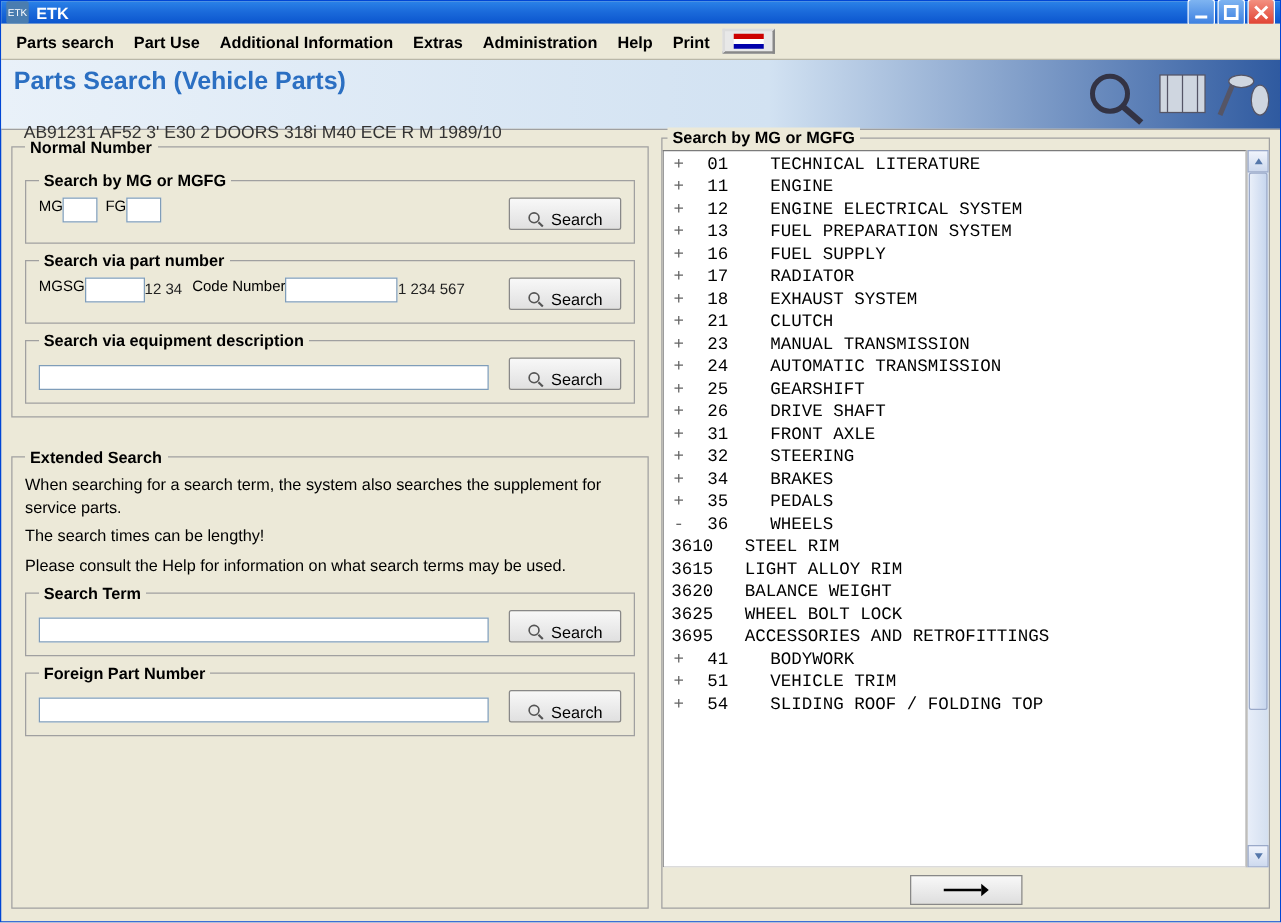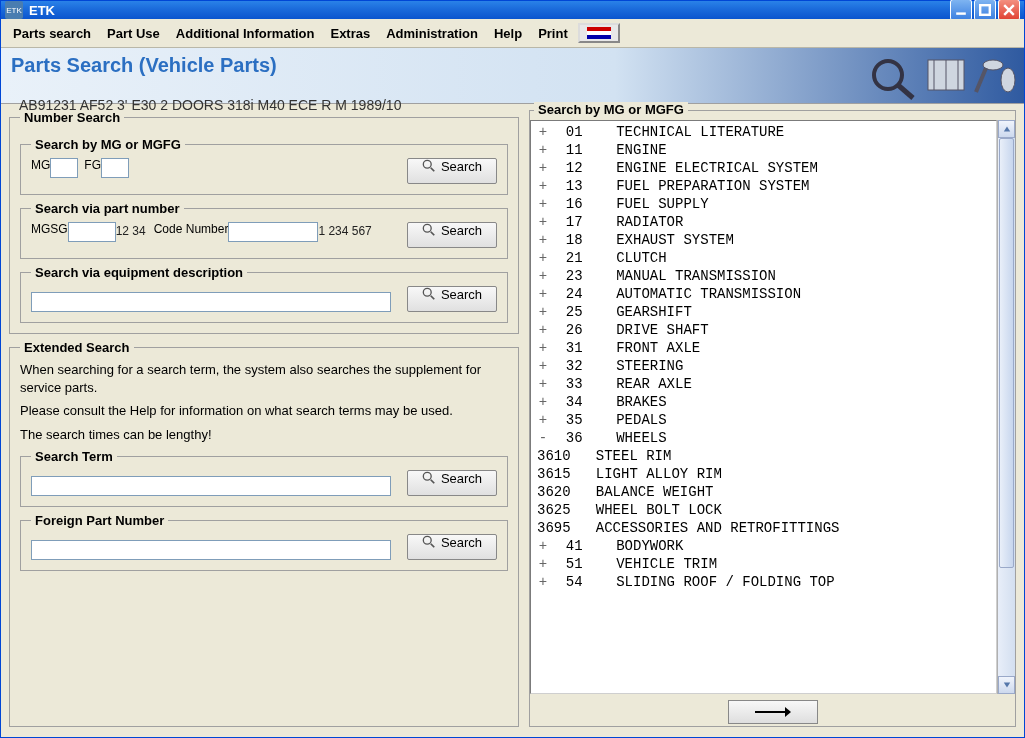--- a/index.html
+++ b/index.html
@@ -116,21 +116,21 @@
     border: 1px solid #7f9db9;
     background: #fff;
     height: 20px;
     padding: 1px 3px;
     font-size: 12px;
   }
   .search-btn {
     width: 90px; height: 26px;
     border: 1px solid #888;
     background: linear-gradient(to bottom,#f8f8f8,#e0e0e0);
-    display:flex; align-items:flex-start; justify-content:center;
+    display:flex; align-items:flex-end; justify-content:center;
     gap:5px;
     cursor:pointer;
     font-size:13px;
     border-radius:2px;
   }
   .btn-right { margin-left:auto; }
   .hint { font-size:12px; color:#222; margin-top:2px; }
   .ext-text { font-size:13px; line-height:1.35; margin-bottom:6px; }
   .tree-panel {
     flex:1;
@@ -258,21 +258,21 @@
       <ellipse cx="135" cy="15" rx="10" ry="5" fill="#cfd6e0" stroke="#556"></ellipse>
       <line x1="128" y1="18" x2="118" y2="42" stroke="#556" stroke-width="4"></line>
       <ellipse cx="150" cy="30" rx="7" ry="12" fill="#cfd6e0" stroke="#556"></ellipse>
     </svg>
   </div>
 
   <div class="content">
     <div class="left-col">
 
       <fieldset>
-        <legend>Number Search</legend>
+        <legend>Normal Number</legend>
 
         <fieldset class="inner">
           <legend>Search by MG or MGFG</legend>
           <div class="row" style="align-items:flex-start;">
             <div>
               <div style="display:flex;gap:6px;">
                 <div class="field-group">
                   <label>MG</label>
                   <input type="text" style="width: 28px;">
                 </div>
@@ -327,25 +327,25 @@
               <svg class="mag-icon" viewBox="0 0 16 16">
                   <circle cx="6" cy="6" r="4.5" fill="none" stroke="#555" stroke-width="1.5"></circle>
                   <line x1="10" y1="10" x2="14" y2="14" stroke="#555" stroke-width="2"></line>
                 </svg>
               <span>Search</span>
             </button>
           </div>
         </fieldset>
       </fieldset>
 
-      <fieldset style="flex:1;">
+      <fieldset style="flex:1;margin-top:18px;">
         <legend>Extended Search</legend>
         <div class="ext-text">When searching for a search term, the system also searches the supplement for service parts.</div>
+        <div class="ext-text">The search times can be lengthy!</div>
         <div class="ext-text">Please consult the Help for information on what search terms may be used.</div>
-        <div class="ext-text">The search times can be lengthy!</div>
 
         <fieldset class="inner">
           <legend>Search Term</legend>
           <div class="row">
             <input type="text" style="flex: 1 1 0%; max-width: 360px;">
             <button class="search-btn btn-right">
               <svg class="mag-icon" viewBox="0 0 16 16">
                   <circle cx="6" cy="6" r="4.5" fill="none" stroke="#555" stroke-width="1.5"></circle>
                   <line x1="10" y1="10" x2="14" y2="14" stroke="#555" stroke-width="2"></line>
                 </svg>
@@ -382,21 +382,20 @@
               <div class="tree-row"><span class="tog">+</span>  16    FUEL SUPPLY</div>
               <div class="tree-row"><span class="tog">+</span>  17    RADIATOR</div>
               <div class="tree-row"><span class="tog">+</span>  18    EXHAUST SYSTEM</div>
               <div class="tree-row"><span class="tog">+</span>  21    CLUTCH</div>
               <div class="tree-row"><span class="tog">+</span>  23    MANUAL TRANSMISSION</div>
               <div class="tree-row"><span class="tog">+</span>  24    AUTOMATIC TRANSMISSION</div>
               <div class="tree-row"><span class="tog">+</span>  25    GEARSHIFT</div>
               <div class="tree-row"><span class="tog">+</span>  26    DRIVE SHAFT</div>
               <div class="tree-row"><span class="tog">+</span>  31    FRONT AXLE</div>
               <div class="tree-row"><span class="tog">+</span>  32    STEERING</div>
-              <div class="tree-row"><span class="tog">+</span>  33    REAR AXLE</div>
               <div class="tree-row"><span class="tog">+</span>  34    BRAKES</div>
               <div class="tree-row"><span class="tog">+</span>  35    PEDALS</div>
               <div class="tree-row"><span class="tog">-</span>  36    WHEELS</div>
               <div class="tree-row child">3610   STEEL RIM</div>
               <div class="tree-row child">3615   LIGHT ALLOY RIM</div>
               <div class="tree-row child">3620   BALANCE WEIGHT</div>
               <div class="tree-row child">3625   WHEEL BOLT LOCK</div>
               <div class="tree-row child">3695   ACCESSORIES AND RETROFITTINGS</div>
               <div class="tree-row"><span class="tog">+</span>  41    BODYWORK</div>
               <div class="tree-row"><span class="tog">+</span>  51    VEHICLE TRIM</div>

